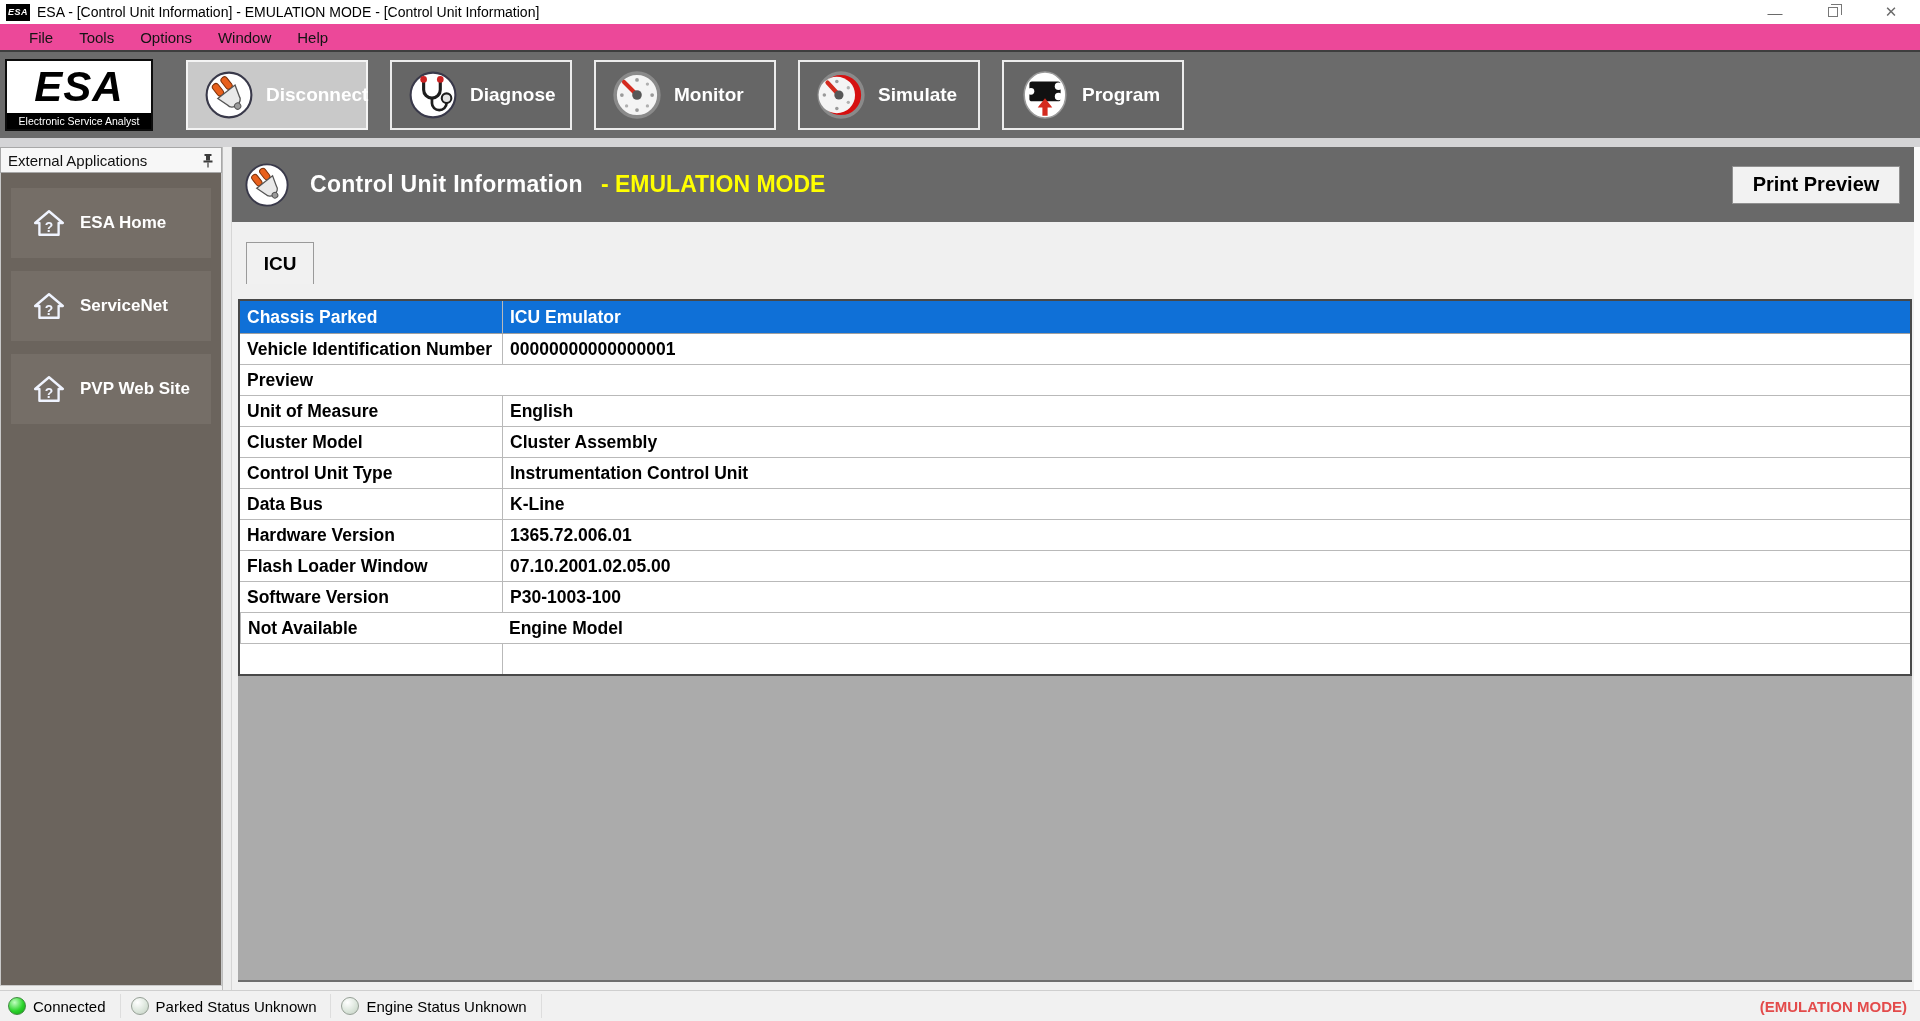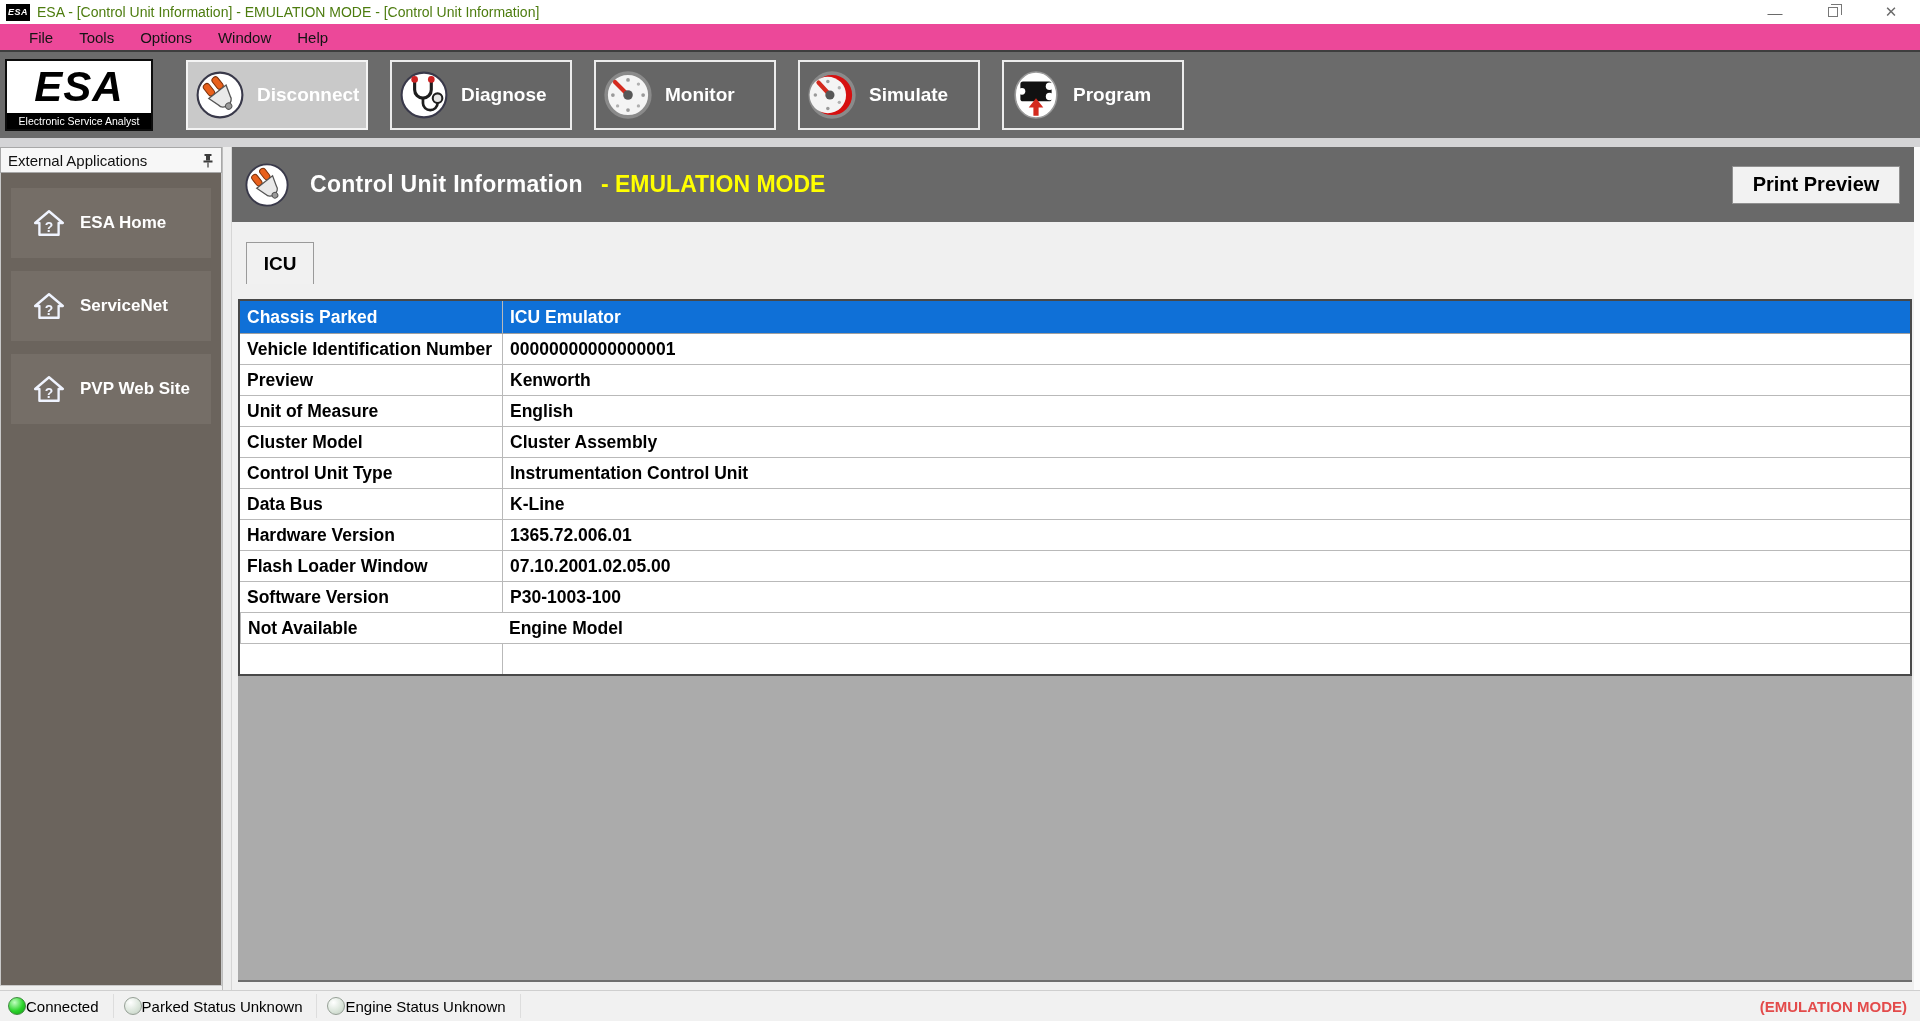--- a/index.html
+++ b/index.html
@@ -3,37 +3,37 @@
 <meta charset="utf-8">
 <style>
   * { margin:0; padding:0; box-sizing:border-box; }
   html,body { width:1920px; height:1021px; overflow:hidden; }
   body { font-family:"Liberation Sans", sans-serif; background:#ffffff; display:flex; flex-direction:column; }
 
   
   .titlebar { height:24px; background:#ffffff; display:flex; align-items:center; padding-left:6px; gap:7px; flex:0 0 auto; }
   .app-icon { width:24px; height:17px; background:#000; color:#fff; font-size:9px; font-weight:900; font-style:italic;
               display:flex; align-items:center; justify-content:center; letter-spacing:.5px; }
-  .title-text { font-size:14px; color:#4d7c0f; }
+  .title-text { font-size:14px; color:#000000; }
   .win-controls { margin-left:auto; display:flex; height:100%; }
   .win-btn { width:58px; height:100%; display:flex; align-items:center; justify-content:center; color:#6a6a6a; font-size:15px; }
   .restore-box { width:10px; height:10px; border:1px solid #777; position:relative; background:#fff; }
   .restore-box::before { content:""; position:absolute; left:2px; top:-4px; width:10px; height:10px; border:1px solid #777; border-left:none; border-bottom:none; }
 
   
   .menubar { height:26px; background:#ec4899; display:flex; align-items:center; padding-left:16px; flex:0 0 auto; }
   .menu-item { padding:0 13px; font-size:15px; color:#141414; }
 
   
   .toolbar { height:88px; background:#6b6b6b; border-top:2px solid #3e3e3e; display:flex; align-items:center; padding-left:5px; flex:0 0 auto; }
   .esa-logo { width:148px; height:72px; background:#fff; border:2px solid #0d0d0d; display:flex; flex-direction:column; margin-right:33px; flex:0 0 auto; }
   .esa-logo-text { flex:1; display:flex; align-items:center; justify-content:center; font-size:42px; font-weight:900; font-style:italic; letter-spacing:1px; color:#000; line-height:1; }
   .esa-logo-sub { height:16px; background:#000; color:#fff; font-size:10.5px; display:flex; align-items:center; justify-content:center; white-space:nowrap; }
   .tb-buttons { display:flex; gap:22px; }
-  .tb-btn { width:182px; height:70px; background:#666666; border:2px solid #ececec; display:flex; align-items:center; padding-left:7px; gap:12px; cursor:default; }
+  .tb-btn { width:182px; height:70px; background:#666666; border:2px solid #ececec; display:flex; align-items:center; padding-left:16px; gap:12px; cursor:default; }
   .tb-btn.active { background:#c9c9c9; border-color:#f4f4f4; }
   .tb-label { color:#ffffff; font-weight:bold; font-size:19px; white-space:nowrap; }
   .tb-icon { width:50px; height:50px; flex:0 0 auto; }
 
   
   .strip { height:9px; background:#d4d4d6; flex:0 0 auto; }
 
   
   .main { flex:1 1 auto; display:flex; min-height:0; background:#f0f0f0; }
 
@@ -60,21 +60,21 @@
   .trow { display:grid; grid-template-columns:262px 1fr; height:31px; border-bottom:1px solid #b9b9b9; background:#fff; }
   .trow.header { height:33px; background:#0f70d7; border-bottom:1px solid #9f9f9f; }
   .trow.header .cell { color:#ffffff; }
   .trow.empty { height:30px; border-bottom:none; }
   .cell { display:flex; align-items:center; padding-left:7px; font-size:17.5px; font-weight:bold; color:#000; overflow:hidden; white-space:nowrap; }
   .cell.value { border-left:1px solid #b9b9b9; }
   .gray-fill { flex:1 1 auto; background:#ababab; border-bottom:2px solid #6e6e6e; }
 
   
   .statusbar { height:31px; flex:0 0 auto; background:#f1f1f1; border-top:1px solid #cfcfcf; display:flex; align-items:center; padding:0 13px 0 8px; }
-  .status-item { display:flex; align-items:center; font-size:15px; color:#000; padding-right:14px; margin-right:10px; border-right:1px solid #dddddd; height:24px; }
+  .status-item { display:flex; align-items:center; gap:7px; font-size:15px; color:#000; padding-right:14px; margin-right:10px; border-right:1px solid #dddddd; height:24px; }
   .dot { width:18px; height:18px; border-radius:50%; flex:0 0 auto; }
   .dot.connected { background:radial-gradient(circle at 35% 28%, #c0ffc0, #2bd42b 55%, #119911); border:1px solid #3f8a3f; }
   .dot.unknown  { background:radial-gradient(circle at 35% 28%, #ffffff, #d9e4d9 60%, #becabe); border:1px solid #96a096; }
   .status-right { margin-left:auto; color:#e34b4b; font-size:15px; font-weight:bold; }
 </style>
 </head>
 <body>
 
 <div class="titlebar">
   <div class="app-icon">ESA</div>
@@ -248,21 +248,20 @@
             <div class="cell label">Chassis Parked</div>
             <div class="cell value">ICU Emulator</div>
           </div>
 
           <div class="trow">
             <div class="cell label">Vehicle Identification Number</div>
             <div class="cell value">00000000000000001</div>
           </div>
           <div class="trow">
             <div class="cell label">Preview</div>
-            <div class="cell value">Kenworth</div>
           </div>
           <div class="trow">
             <div class="cell label">Unit of Measure</div>
             <div class="cell value">English</div>
           </div>
           <div class="trow">
             <div class="cell label">Cluster Model</div>
             <div class="cell value">Cluster Assembly</div>
           </div>
           <div class="trow">

